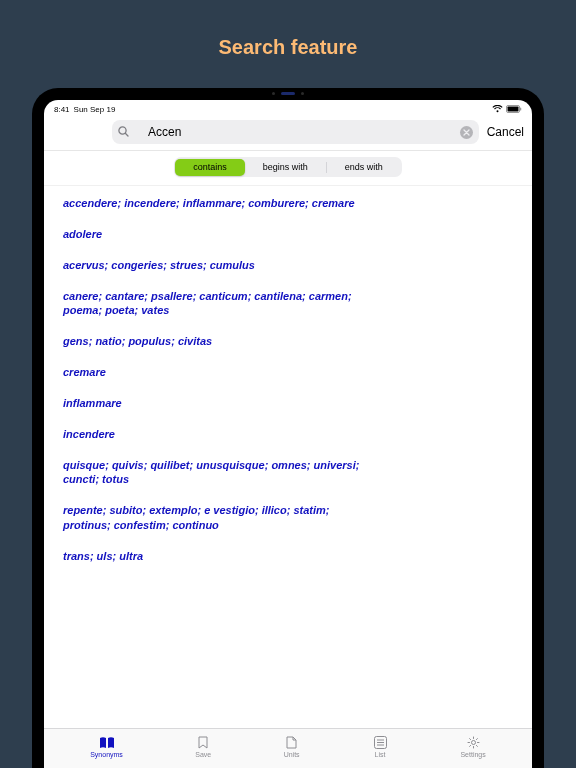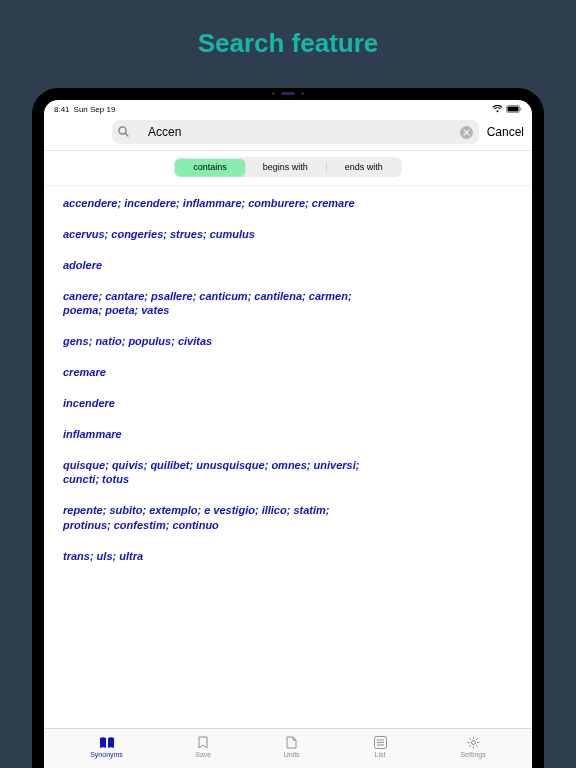--- a/index.html
+++ b/index.html
@@ -5,25 +5,25 @@
   * { margin: 0; padding: 0; box-sizing: border-box; }
   body {
     background: #2e3e4e;
     width: 576px;
     height: 768px;
     font-family: -apple-system, BlinkMacSystemFont, "Helvetica Neue", Arial, sans-serif;
     overflow: hidden;
     position: relative;
   }
   .page-title {
-    color: #14b8a6;
-    font-size: 26px;
+    color: #fdba74;
+    font-size: 20px;
     font-weight: 600;
     text-align: center;
-    padding-top: 28px;
+    padding-top: 36px;
   }
   .tablet-frame {
     position: absolute;
     top: 88px;
     left: 32px;
     right: 32px;
     bottom: 0;
     background: #000;
     border-radius: 26px 26px 0 0;
     padding: 12px 12px 0 12px;
@@ -96,21 +96,21 @@
     font-size: 9px;
   }
   .seg-item {
     padding: 0 18px;
     display: flex; align-items: center; justify-content: center;
     color: #000;
     border-radius: 5px;
     position: relative;
   }
   .seg-item.selected {
-    background: #86efac;
+    background: #84cc16;
     box-shadow: 0 1px 2px rgba(0,0,0,0.12), 0 0 0 0.5px rgba(0,0,0,0.04);
     font-weight: 500;
   }
   .seg-div { width:1px; background:#d4d4d8; margin: 3px 0;}
   .results {
     flex: 1;
     overflow-y: auto;
     padding: 2px 9px;
     font-style: italic;
   }
@@ -196,27 +196,27 @@
       <div class="segmented">
         <div class="seg-item selected">contains</div>
         <div class="seg-item">begins with</div>
         <div class="seg-div"></div>
         <div class="seg-item">ends with</div>
       </div>
     </div>
 
     <div class="results">
       <div class="result-item">accendere; incendere; inflammare; comburere; cremare</div>
+      <div class="result-item">adolere</div>
       <div class="result-item">acervus; congeries; strues; cumulus</div>
-      <div class="result-item">adolere</div>
       <div class="result-item">canere; cantare; psallere; canticum; cantilena; carmen; poema; poeta; vates</div>
       <div class="result-item">gens; natio; populus; civitas</div>
       <div class="result-item">cremare</div>
+      <div class="result-item">inflammare</div>
       <div class="result-item">incendere</div>
-      <div class="result-item">inflammare</div>
       <div class="result-item">quisque; quivis; quilibet; unusquisque; omnes; universi; cuncti; totus</div>
       <div class="result-item">repente; subito; extemplo; e vestigio; illico; statim; protinus; confestim; continuo</div>
       <div class="result-item">trans; uls; ultra</div>
     </div>
 
     <div class="tab-bar">
       <div class="tab-item active">
         <span class="tab-ico">
           <svg width="16" height="13" viewBox="0 0 16 13">
               <path d="M1 2c2-1 4-1 6 0v10c-2-1-4-1-6 0V2zm14 0c-2-1-4-1-6 0v10c2-1 4-1 6 0V2z" fill="#1212c0"></path>

